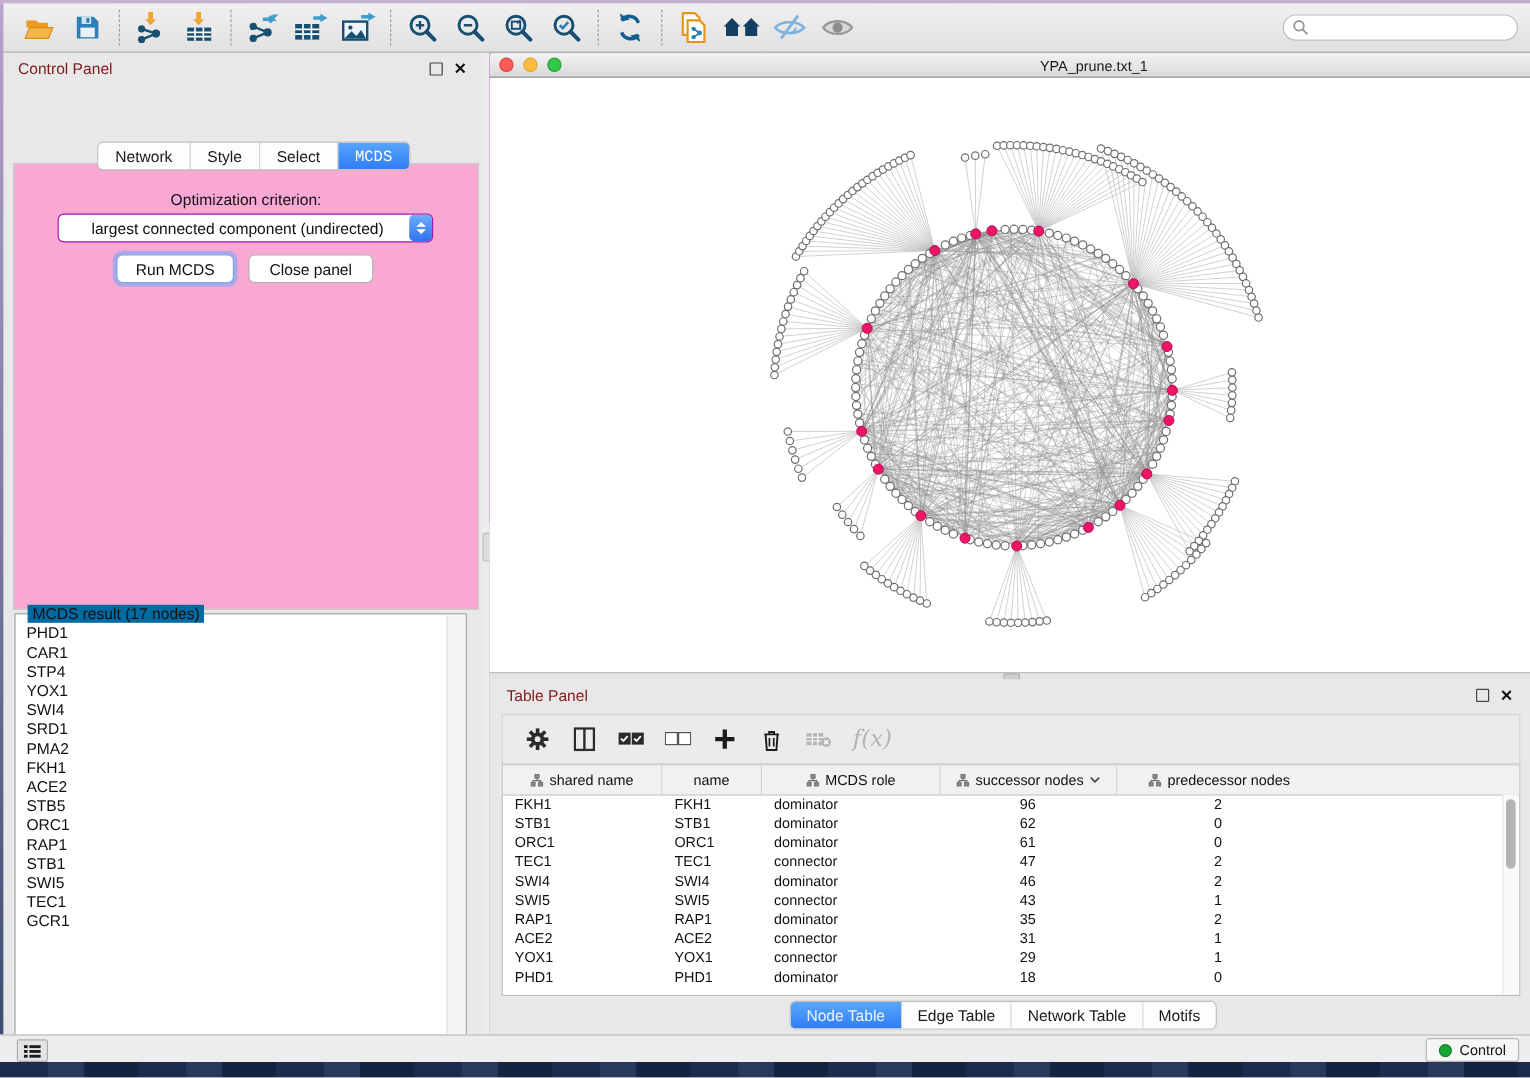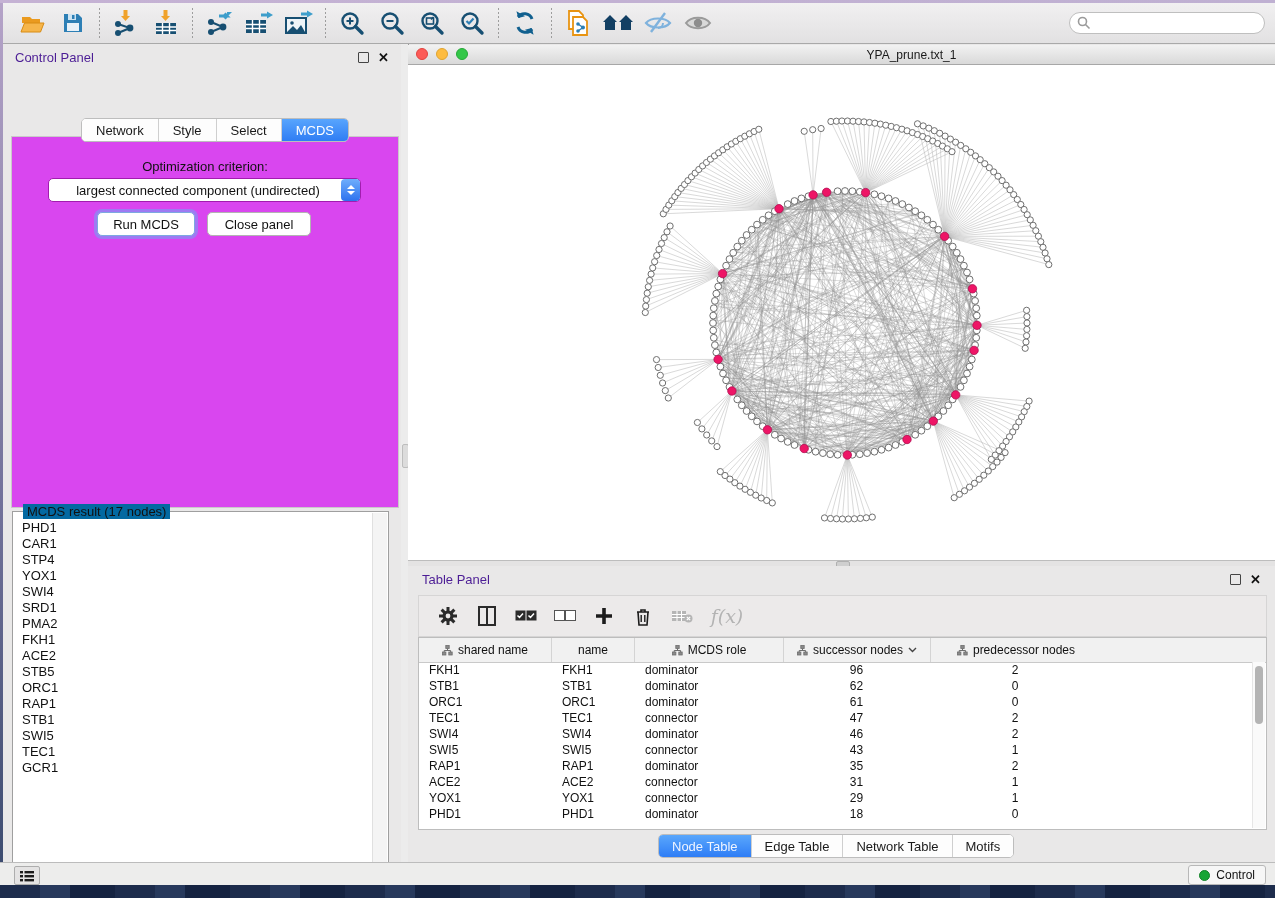--- a/index.html
+++ b/index.html
@@ -25,33 +25,33 @@
   .search-input{width:196px;height:22px;border:1px solid #bfbfbf;border-radius:12px;background:#fff;
      padding:0 8px 0 26px;font:12px "Liberation Sans",sans-serif;color:#333;box-sizing:border-box;outline:none;}
   .search-icon{position:absolute;left:8px;top:4px;}
 
   
   .control-panel{left:3px;top:44px;width:398px;height:818px;background:#e9e8e8;}
   .v-split{left:401px;top:44px;width:7px;height:818px;background:#ececec;border-right:1px solid #9a9a9a;}
   .v-split .knob{position:absolute;left:1px;top:400px;width:5px;height:22px;background:#dcdcdc;
      border:1px solid #bdbdbd;border-radius:2px;}
   .panel-head{height:26px;display:flex;align-items:center;padding:0 12px;}
-  .panel-title{font-size:13px;color:#4c1d95;}
+  .panel-title{font-size:13px;color:#7f1d1d;}
   .panel-head .win-icons{margin-left:auto;display:flex;gap:9px;align-items:center;}
   .float-icon{width:9px;height:9px;border:1.5px solid #444;border-radius:1px;}
   .close-icon{font-size:13px;font-weight:bold;color:#111;line-height:9px;}
 
   .seg-tabs{position:absolute;left:78px;top:74px;display:flex;height:22px;border:1px solid #bdbdbd;
      border-radius:5px;overflow:hidden;background:#fff;z-index:3;}
   .seg-tab{padding:0 14px;display:flex;align-items:center;font-size:13px;color:#1a1a1a;background:#fdfdfd;
      border-right:1px solid #cfcfcf;cursor:default;}
   .seg-tab:last-child{border-right:none;}
-  .seg-tab.active{background:linear-gradient(#58a5fd,#2f7df4);color:#fff;}
-
-  .cp-inner{left:8px;top:92px;width:386px;height:370px;background:#d946ef;border:1px solid #cac9c9;}
+  .seg-tab.active{background:linear-gradient(#58a5fd,#2f7df4);color:#fff;font-family:Liberation Mono, monospace;}
+
+  .cp-inner{left:8px;top:92px;width:386px;height:370px;background:#f9a8d4;border:1px solid #cac9c9;}
   .opt-label{position:absolute;left:0;top:22px;width:100%;text-align:center;font-size:13px;color:#111;}
   .select{position:absolute;left:36px;top:41px;width:313px;height:24px;background:#fff;border:1px solid #a21caf;
      border-radius:5px;box-sizing:border-box;display:flex;align-items:center;}
   .select .val{flex:1;font-size:13px;color:#111;text-align:center;padding-left:6px;white-space:nowrap;overflow:hidden;}
   .stepper{width:19px;height:22px;border-radius:4px;background:linear-gradient(#6faefc,#2e72ee);margin:0;
      display:flex;flex-direction:column;align-items:center;justify-content:center;gap:2px;}
   .stepper i{width:0;height:0;border-left:4px solid transparent;border-right:4px solid transparent;}
   .stepper .up{border-bottom:4px solid #fff;}
   .stepper .dn{border-top:4px solid #fff;}
   .btn{position:absolute;height:24px;background:#fff;border:1px solid #b3b3b3;border-radius:5px;

